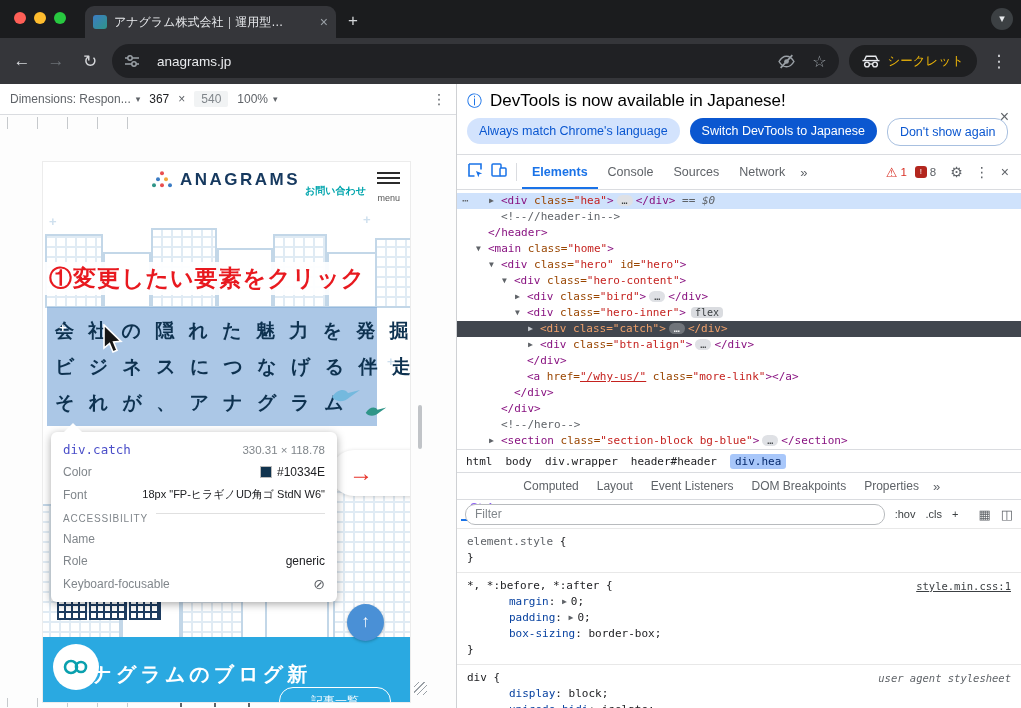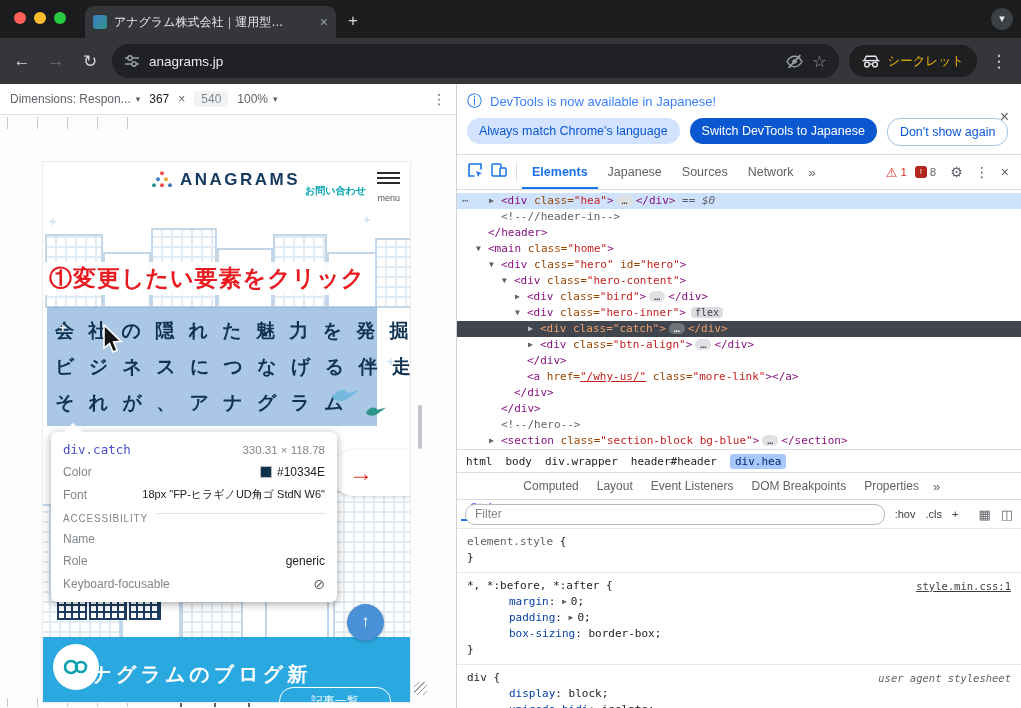--- a/index.html
+++ b/index.html
@@ -15,21 +15,21 @@
   .favicon{width:14px;height:14px;border-radius:3px;background:linear-gradient(135deg,#3c7cc4,#2f9588);flex:0 0 14px;}
   .tabtitle{color:#e8eaed;font-size:12px;white-space:nowrap;overflow:hidden;text-overflow:ellipsis;max-width:175px;}
   .tabclose{color:#9aa0a6;font-size:14px;margin-left:auto;line-height:14px;}
   .newtab{color:#d5d7da;font-size:17px;margin-left:12px;margin-bottom:7px;}
   .tabsearch{position:absolute;right:8px;top:8px;width:22px;height:22px;border-radius:50%;background:#3c4043;color:#e8eaed;font-size:11px;text-align:center;line-height:21px;}
 
   
   .toolbar{height:46px;background:#35363a;display:flex;align-items:center;padding:0 10px;gap:10px;flex:0 0 46px;}
   .navic{color:#d5d7da;font-size:17px;width:24px;text-align:center;}
   .navic.dis{color:#6b7075;}
-  .urlbar{flex:1;height:34px;background:#202124;border-radius:17px;display:flex;align-items:center;padding:0 12px;gap:9px;}
+  .urlbar{flex:1;height:34px;background:#202124;border-radius:17px;display:flex;align-items:center;padding:0 12px;gap:17px;}
   .urltext{color:#e8eaed;font-size:13.5px;}
   .urlspacer{flex:1;}
   .incog{height:32px;background:#1e1f21;border-radius:16px;display:flex;align-items:center;gap:8px;padding:0 13px;color:#eab308;font-size:12.5px;}
 
   
   .content{flex:1;display:flex;min-height:0;border-radius:15px;}
   .leftpane{width:456px;position:relative;background:#fdfdfd;flex:0 0 456px;}
   .devtools{flex:1;background:#fff;border-left:1px solid #cfd1d4;display:flex;flex-direction:column;min-width:0;}
 
   
@@ -88,21 +88,21 @@
   .scrolltop{position:absolute;left:304px;top:442px;width:37px;height:37px;border-radius:50%;background:#4a90d6;color:#fff;font-size:17px;text-align:center;line-height:36px;z-index:8;box-shadow:0 1px 3px rgba(0,0,0,.25);}
   .pfooter{position:absolute;top:475px;left:0;width:367px;height:65px;background:#2aa9e1;z-index:5;}
   .flogo{position:absolute;left:10px;top:7px;width:46px;height:46px;border-radius:50%;background:#fff;z-index:2;display:flex;align-items:center;justify-content:center;}
   .fheading{position:absolute;left:24px;top:24px;color:#fff;font-size:20px;font-weight:700;letter-spacing:4px;z-index:1;white-space:nowrap;}
   .fbtn{position:absolute;left:236px;top:50px;width:112px;height:28px;border:1.5px solid #fff;border-radius:15px;color:#fff;font-size:12px;text-align:center;line-height:26px;box-sizing:border-box;}
 
   
   .infobar{padding:8px 10px;border-bottom:1px solid #dadce0;position:relative;flex:0 0 auto;}
   .inforow1{display:flex;align-items:center;gap:8px;height:18px;}
   .infoicon{color:#1a73e8;font-size:15px;}
-  .infomsg{font-size:13px;color:#3b82f6;}
+  .infomsg{font-size:17px;color:#000000;}
   .infoclose{position:absolute;right:12px;top:24px;color:#5f6368;font-size:16px;}
   .inforow2{display:flex;gap:10px;margin-top:8px;}
   .pill{height:26px;border-radius:13px;font-size:12.5px;display:flex;align-items:center;padding:0 12px;white-space:nowrap;}
   .pill.p1{background:#d3e3fd;color:#0b57d0;}
   .pill.p2{background:#0b57d0;color:#fff;}
   .pill.p3{background:#fff;color:#0b57d0;border:1px solid #a8c0e0;}
 
   .tabbar{height:34px;border-bottom:1px solid #dadce0;display:flex;align-items:center;padding:0 6px;flex:0 0 34px;}
   .tbicon{width:24px;text-align:center;}
   .tbdivider{width:1px;height:18px;background:#dadce0;margin:0 5px;}
@@ -396,21 +396,21 @@
               <path d="M9 9 L15.2 11.4 L12.3 12.3 L11.4 15.2 Z" fill="#1a73e8"></path>
             </svg>
         </span>
         <span class="tbicon">
           <svg width="16" height="16" viewBox="0 0 16 16">
               <rect x="1" y="2" width="9" height="12" rx="1" fill="none" stroke="#1a73e8" stroke-width="1.5"></rect>
               <rect x="9" y="6" width="6" height="8" rx="1" fill="#fff" stroke="#1a73e8" stroke-width="1.5"></rect>
             </svg>
         </span>
         <span class="tbdivider"></span>
-        <span id="panel-tabs"><span class="ptab sel">Elements</span><span class="ptab">Japanese</span><span class="ptab">Sources</span><span class="ptab">Network</span></span>
+        <span id="panel-tabs"><span class="ptab sel">Elements</span><span class="ptab">Console</span><span class="ptab">Sources</span><span class="ptab">Network</span></span>
         <span class="moretabs">»</span>
         <span class="tbspacer"></span>
         <span class="errwrap">
           <span class="errtri">⚠</span>
           <span class="errcount">1</span>
         </span>
         <span class="errwrap">
           <span class="issq">!</span>
           <span class="isscount">8</span>
         </span>

